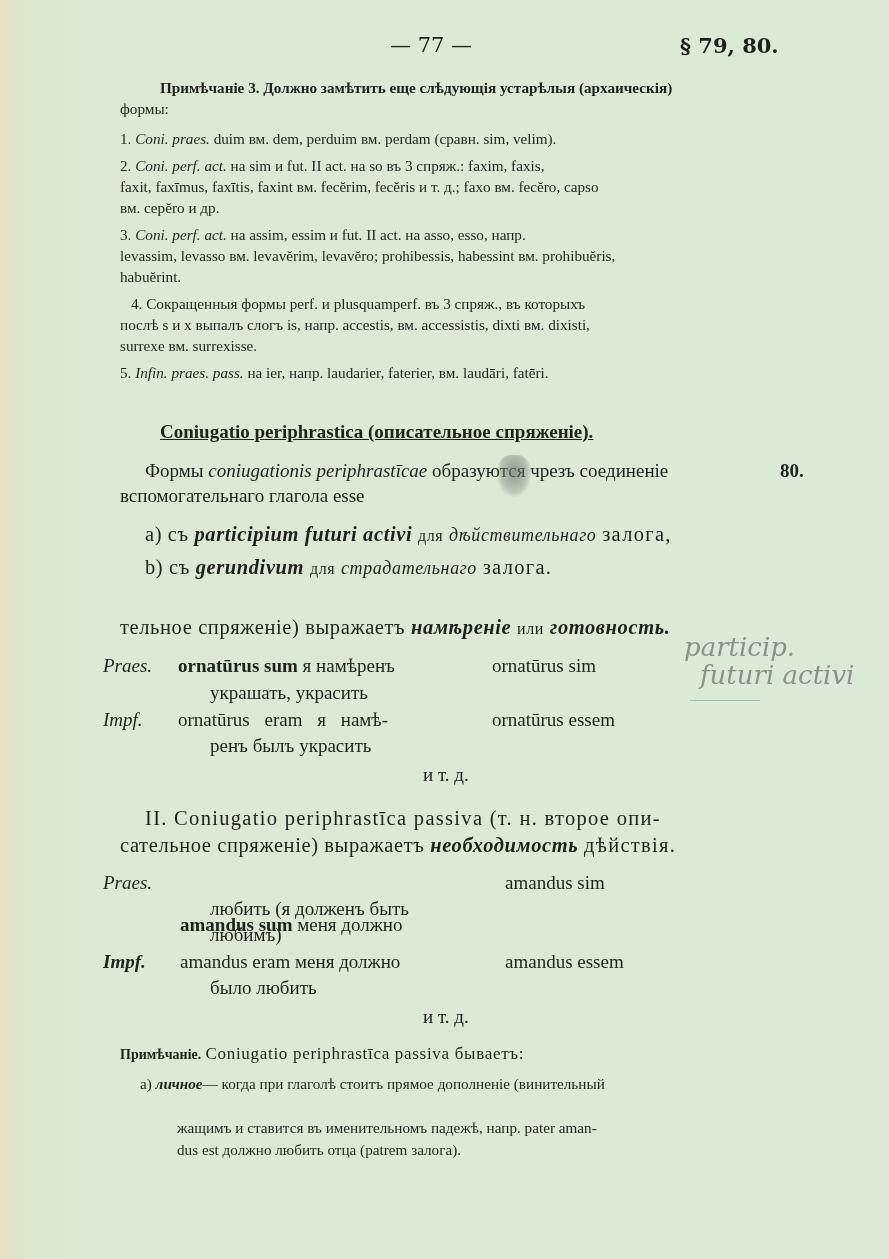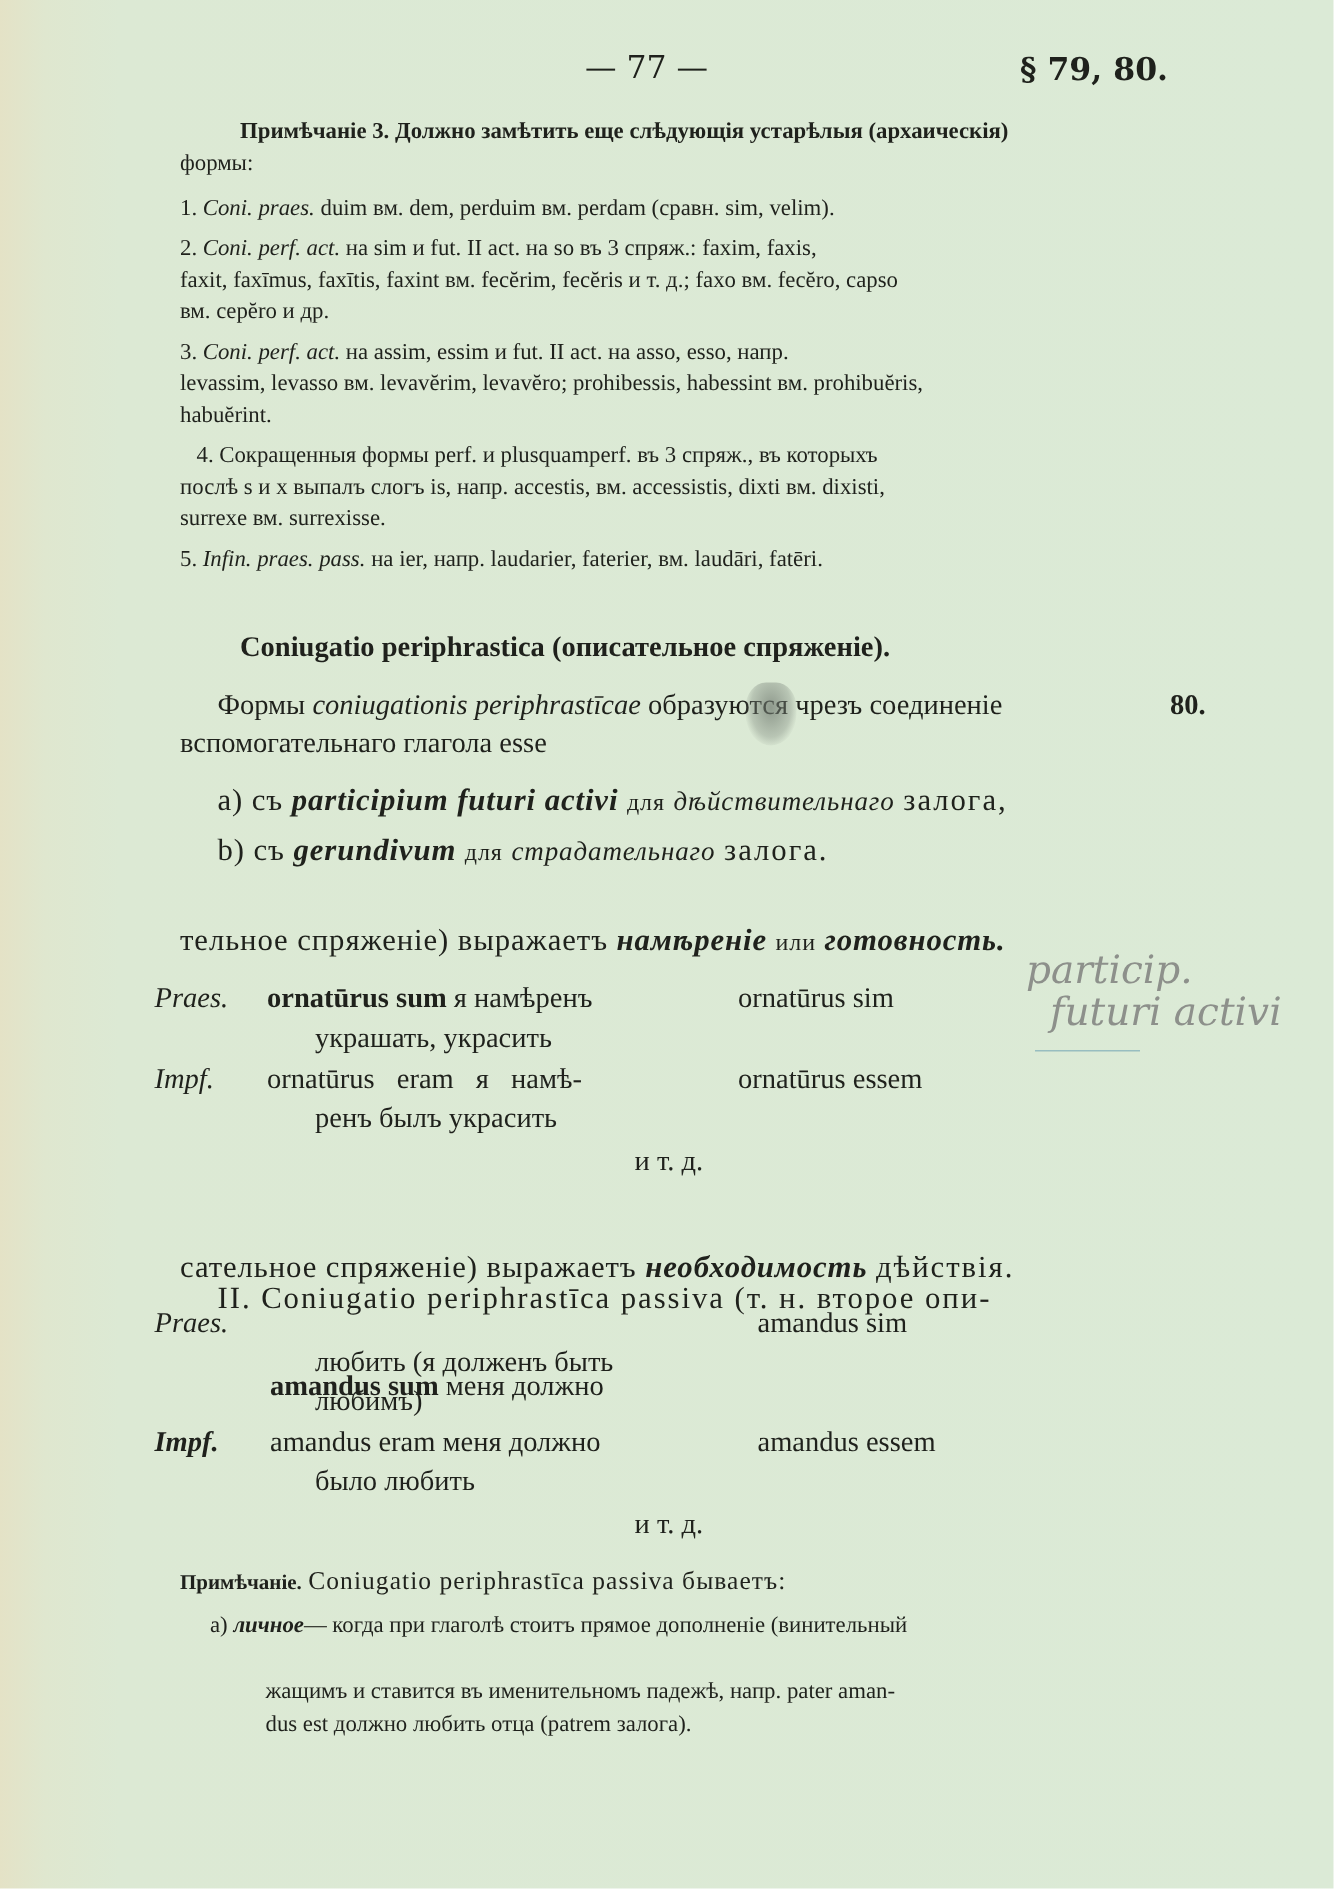--- a/index.html
+++ b/index.html
@@ -70,21 +70,21 @@
   </div>
   <div class="abs small" style="left:120px; top:314px;">послѣ s и x выпалъ слогъ is, напр. accestis, вм. accessistis, dixti вм. dixisti,</div>
   <div class="abs small" style="left:120px; top:335px;">surrexe вм. surrexisse.</div>
 
   <div class="abs small" style="left:120px; top:362px;">
     <span>5.</span>
     <span class="i">Infin. praes. pass.</span>
     <span>на ier, напр. laudarier, faterier, вм. laudāri, fatēri.</span>
   </div>
 
-  <div class="abs mid b" style="left:160px; top:421px;">Coniugatio periphrastica (описательное спряженіе).</div>
+  <div class="abs mid b" style="left:160px; top:421px;text-decoration:underline;">Coniugatio periphrastica (описательное спряженіе).</div>
 
   <div class="abs mid" style="left:145px; top:460px;">
     <span>Формы</span>
     <span class="i">coniugationis periphrastīcae</span>
     <span>образуются чрезъ соединеніе</span>
   </div>
   <div class="abs mid b" style="left:780px; top:460px;">80.</div>
   <div class="abs mid" style="left:120px; top:485px;">вспомогательнаго глагола esse</div>
   <div class="mark"></div>
 
@@ -124,21 +124,21 @@
     <span>я намѣ-</span>
   </div>
   <div class="abs mid" style="left:492px; top:709px;">ornatūrus essem</div>
   <div class="abs mid" style="left:210px; top:735px;">ренъ былъ украсить</div>
   <div class="abs mid" style="left:423px; top:764px;">и т. д.</div>
 
   <div class="hand" style="left:684px; top:632px;">particip.</div>
   <div class="hand" style="left:700px; top:660px;">futuri activi</div>
   <div class="underline"></div>
 
-  <div class="abs big sp" style="left:145px; top:807px;margin-top:48px;">II. Coniugatio periphrastīca passiva (т. н. второе опи-</div>
+  <div class="abs big sp" style="left:145px; top:807px;">II. Coniugatio periphrastīca passiva (т. н. второе опи-</div>
   <div class="abs big" style="left:120px; top:834px;">
     <span>сательное спряженіе) выражаетъ</span>
     <span class="bi">необходимость</span>
     <span class="sp">дѣйствія.</span>
   </div>
 
   <div class="abs mid i" style="left:103px; top:872px;">Praes.</div>
   <div class="abs mid" style="left:180px; top:872px;margin-top:42px;">
     <span class="b">amandus sum</span>
     <span>меня должно</span>

